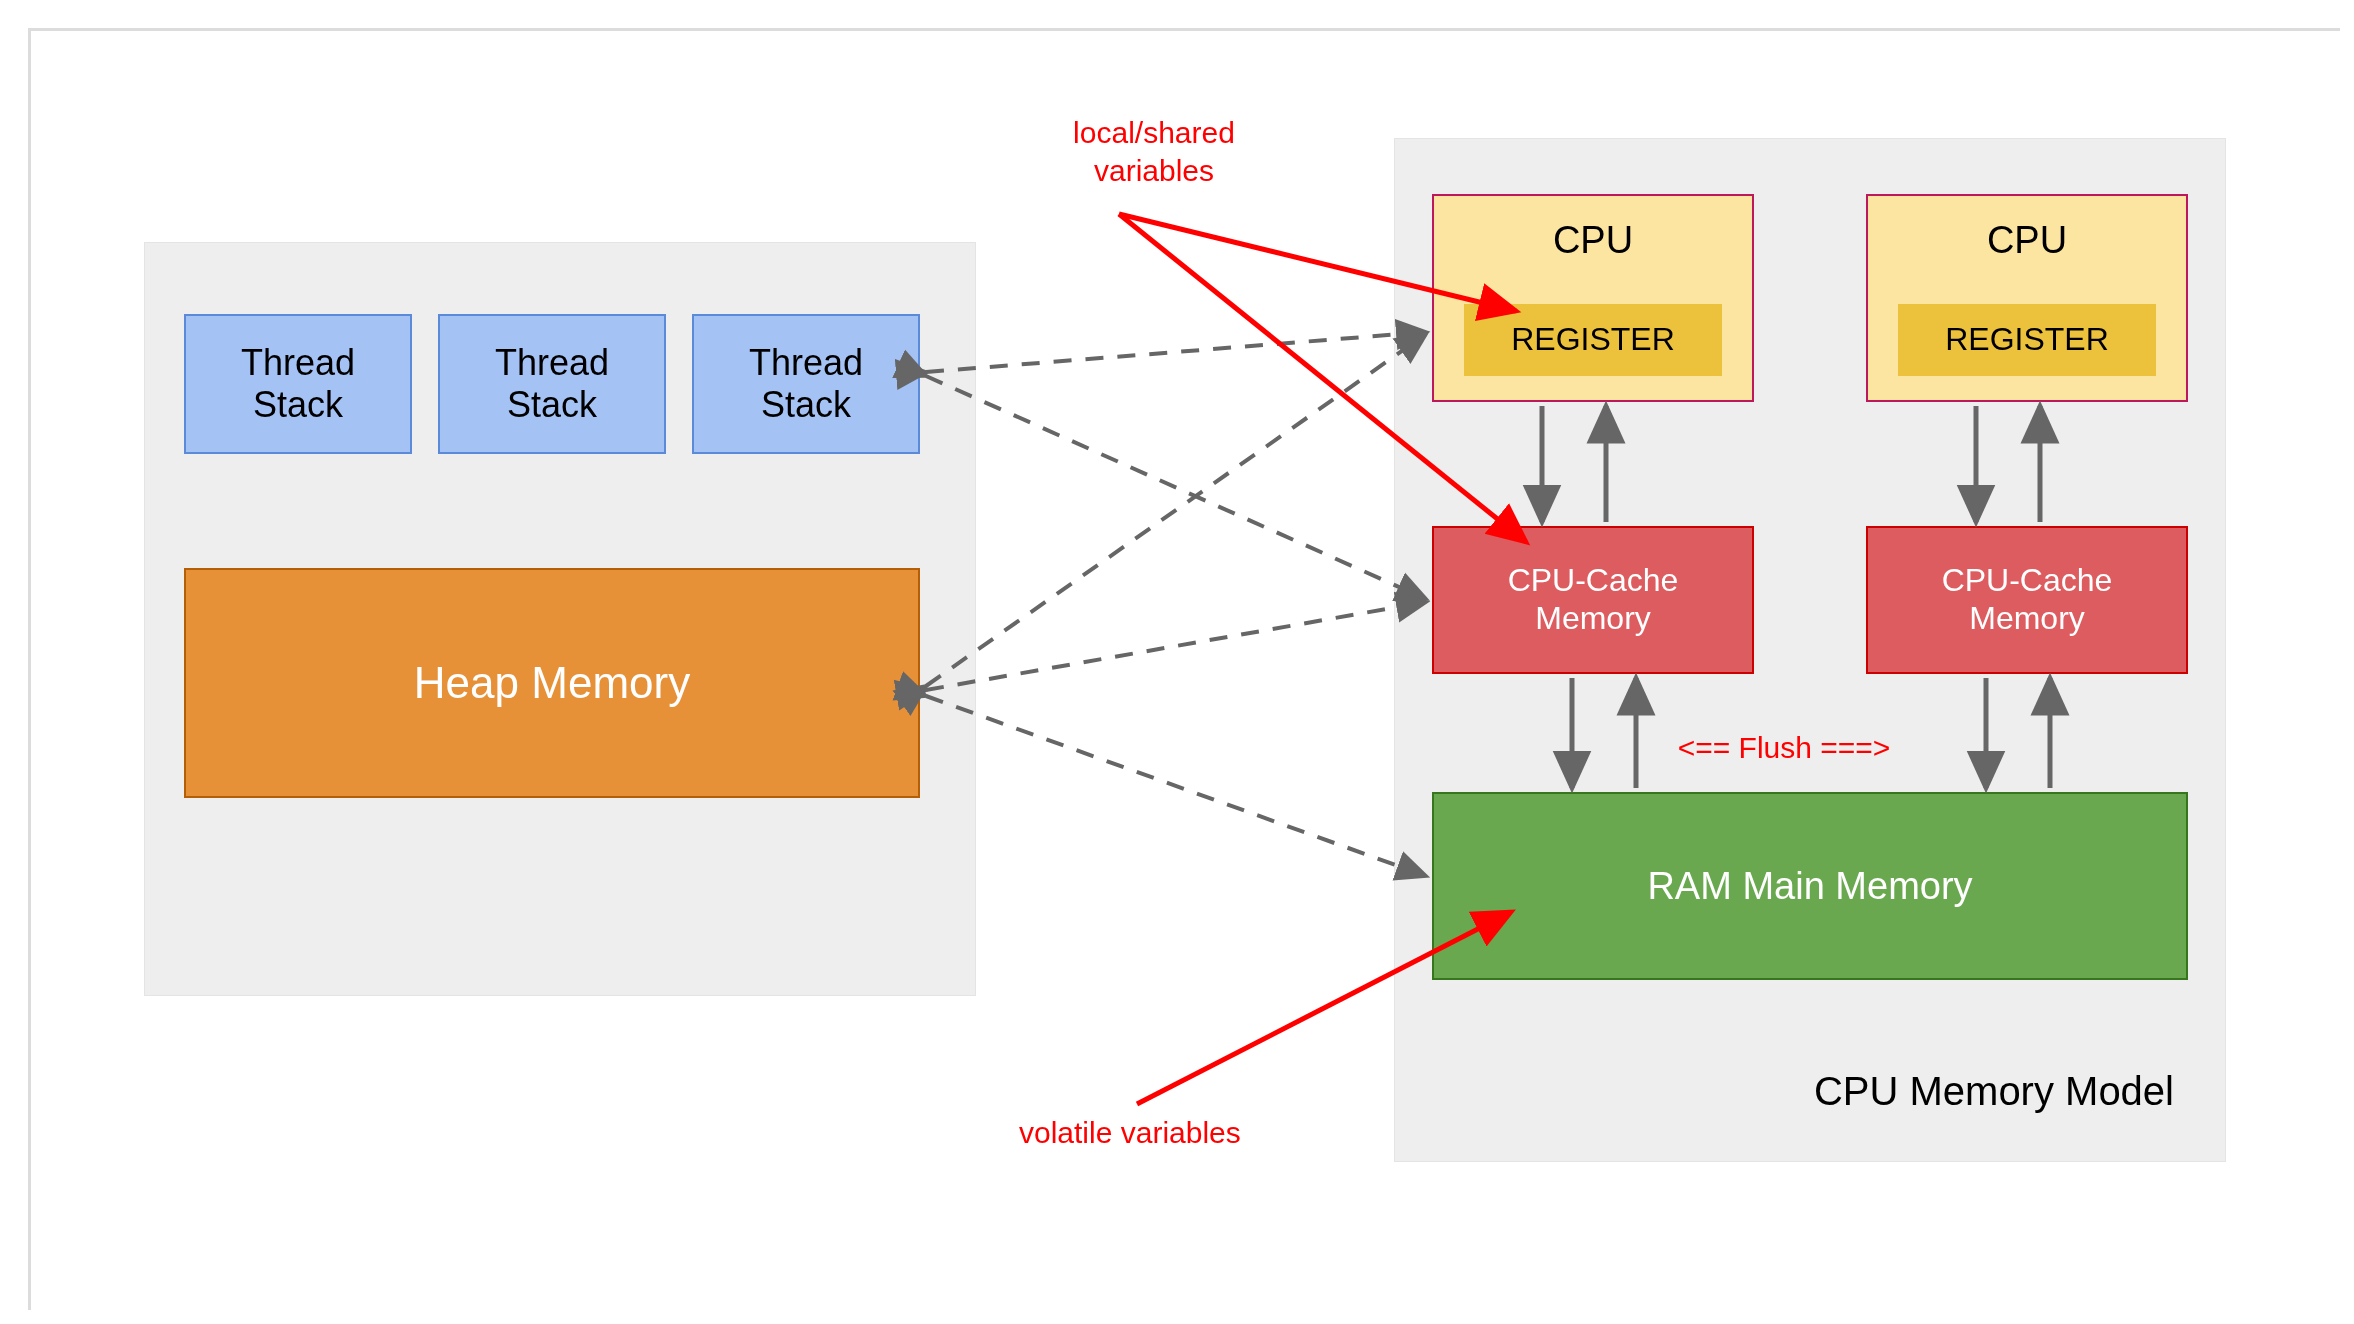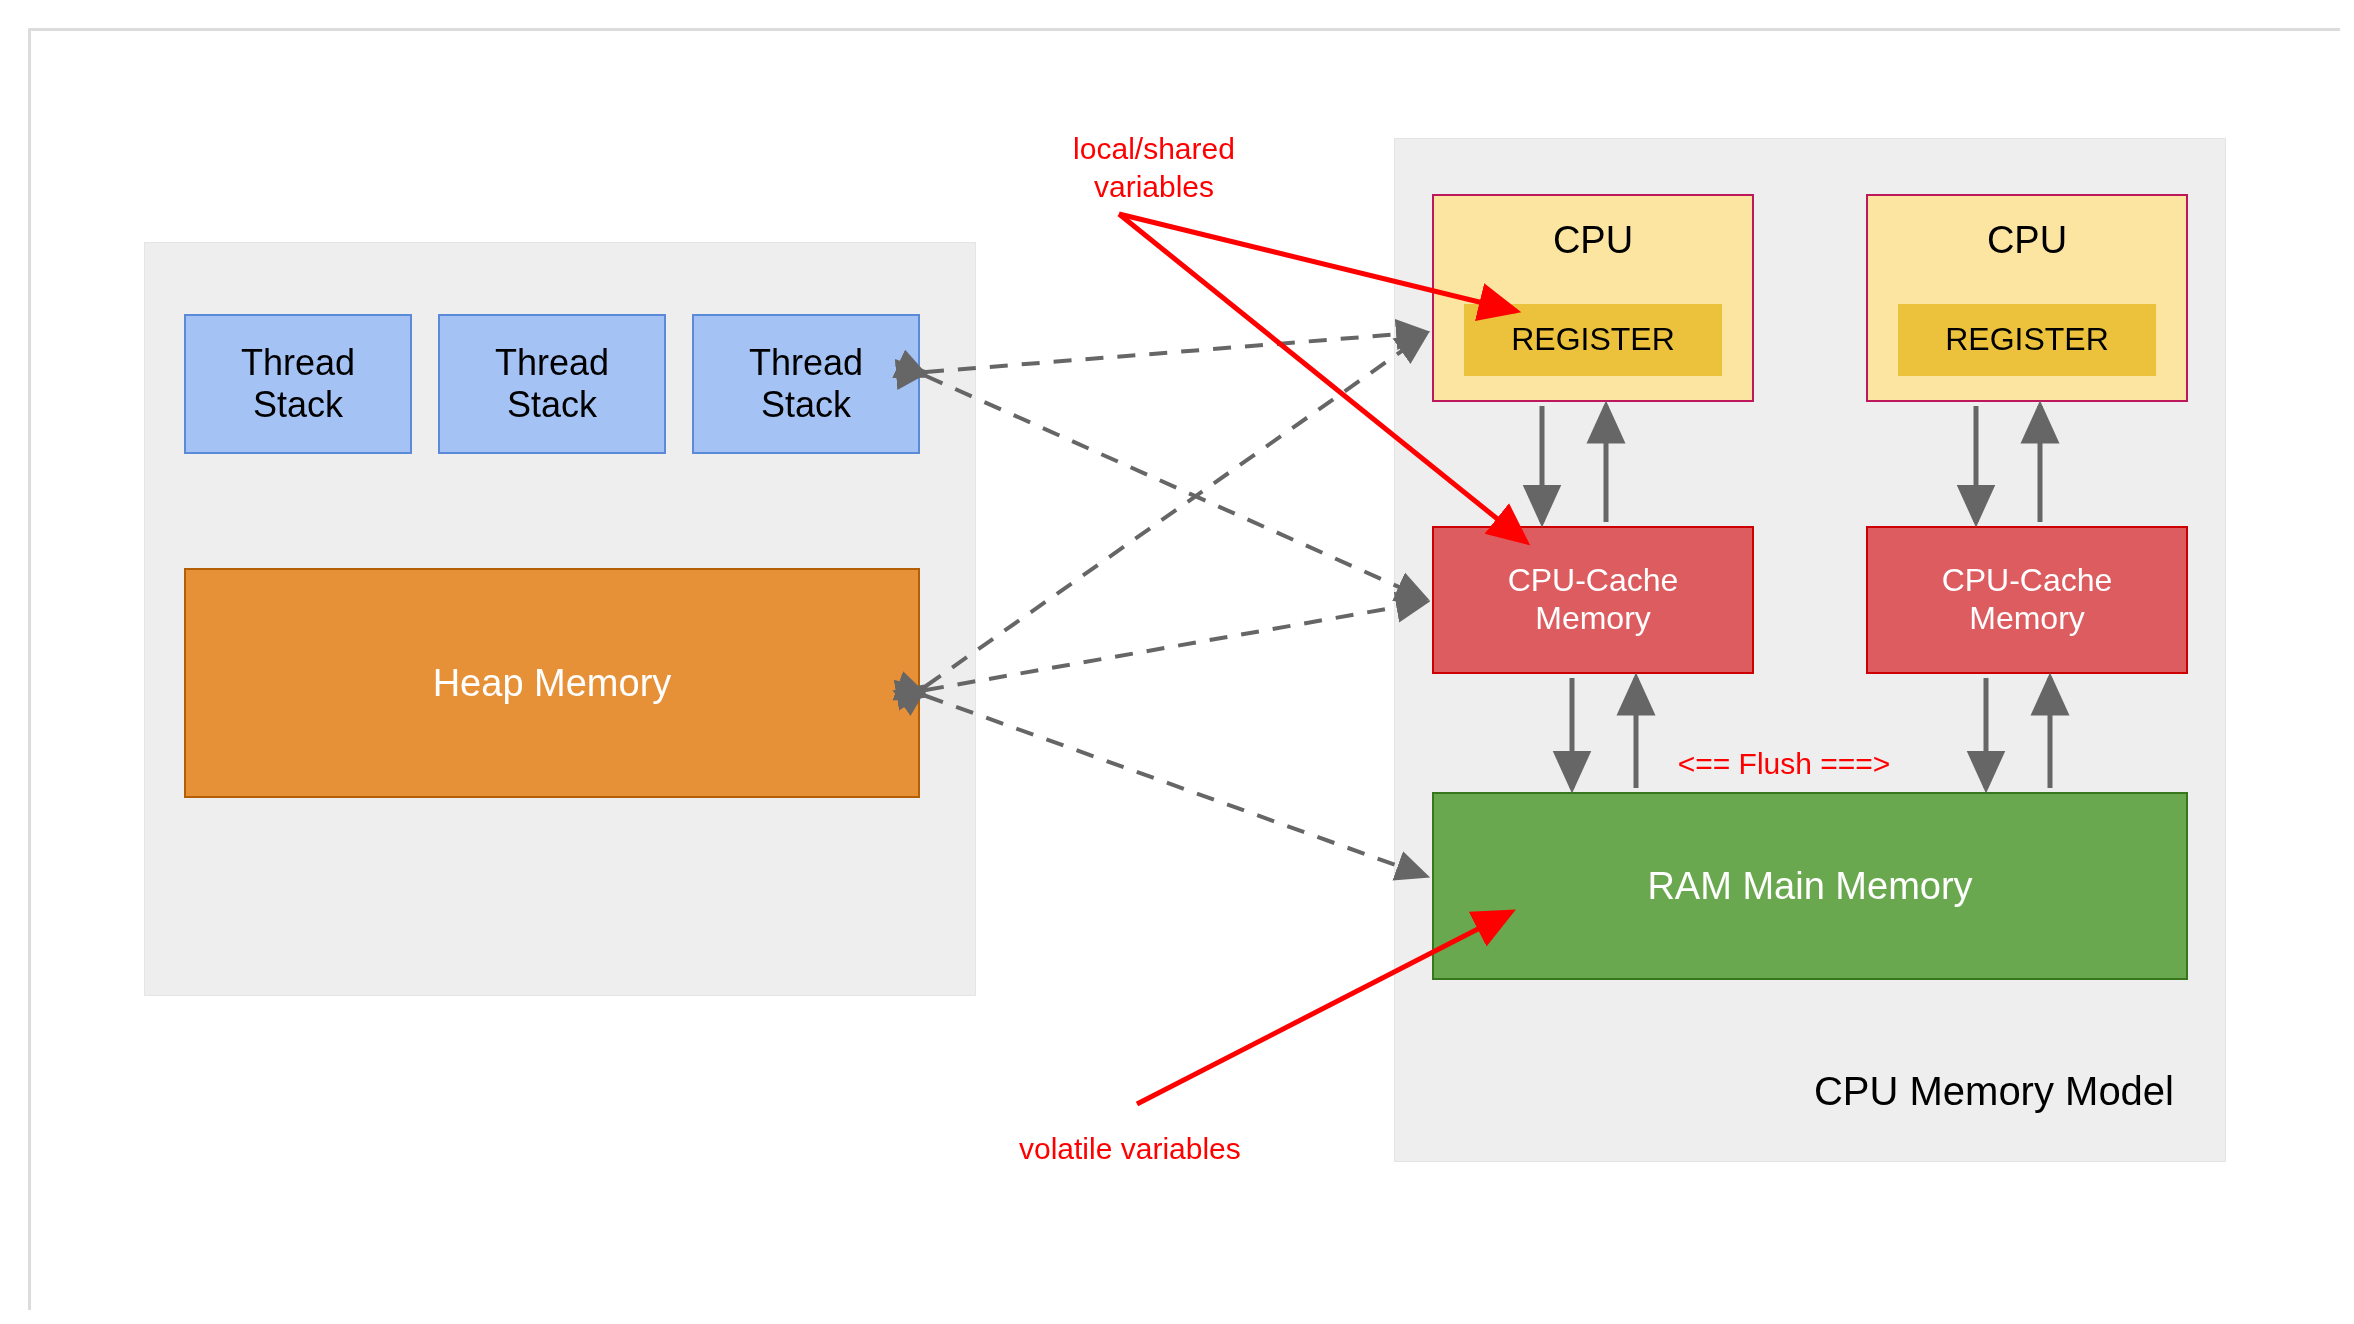--- a/index.html
+++ b/index.html
@@ -45,21 +45,21 @@
   .thread-stack{
     background:#a4c2f4;
     border:2px solid #5b8bd8;
     color:#000000;
     font-size:36px;
   }
   .heap{
     background:#e69138;
     border:2px solid #b45f06;
     color:#ffffff;
-    font-size:38px;
+    font-size:44px;
   }
   .cpu{
     background:#fce5a0;
     border:2px solid #be185d;
     color:#000000;
     font-size:38px;
     align-items:flex-start;
     padding-top:22px;
   }
   .register{
@@ -79,21 +79,20 @@
     border:2px solid #38761d;
     color:#ffffff;
     font-size:38px;
   }
   .note{
     position:absolute;
     color:#ff0000;
     font-size:30px;
     line-height:1.25;
     white-space:pre-line;
-    margin-top:16px;
   }
   .note.center{text-align:center;}
   #vectors{
     position:absolute;left:0;top:0;
     width:2354px;height:1324px;
     pointer-events:none;
   }
 </style>
 </head>
 <body>

